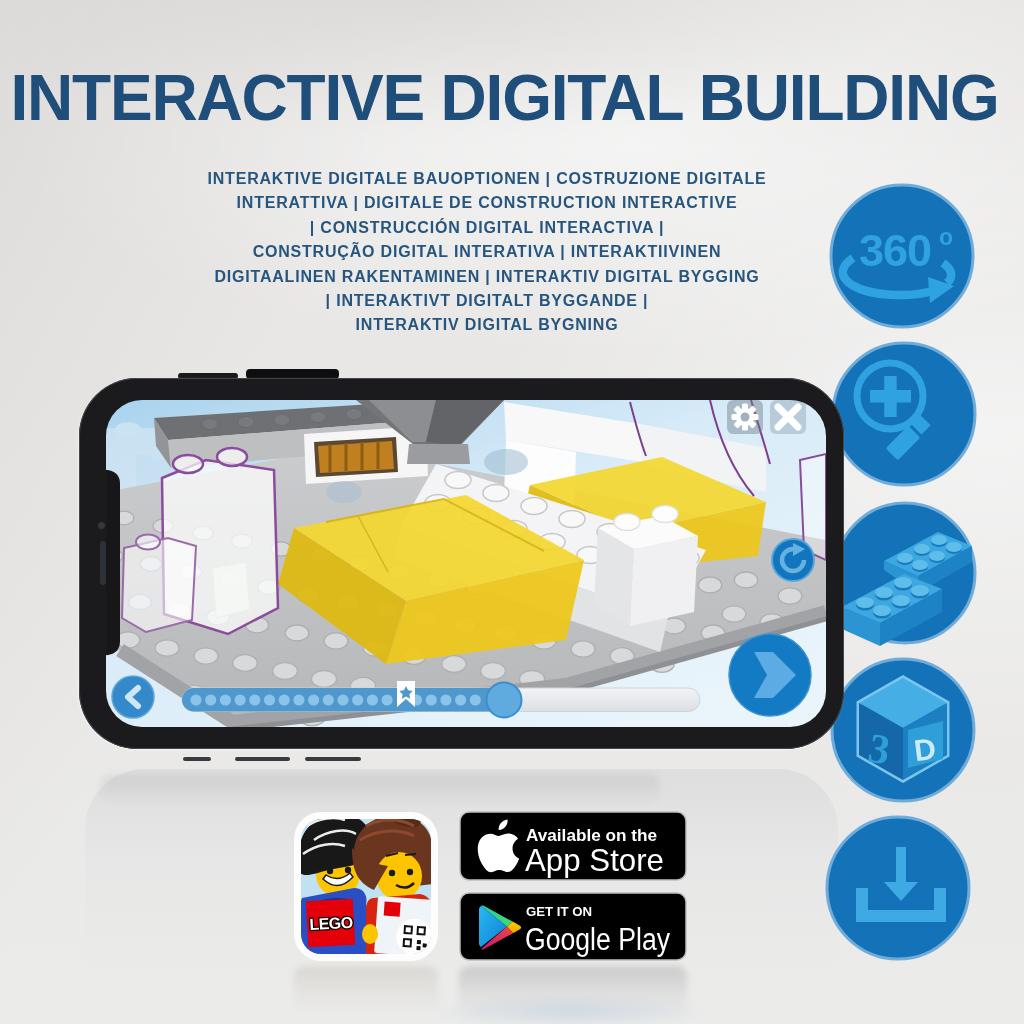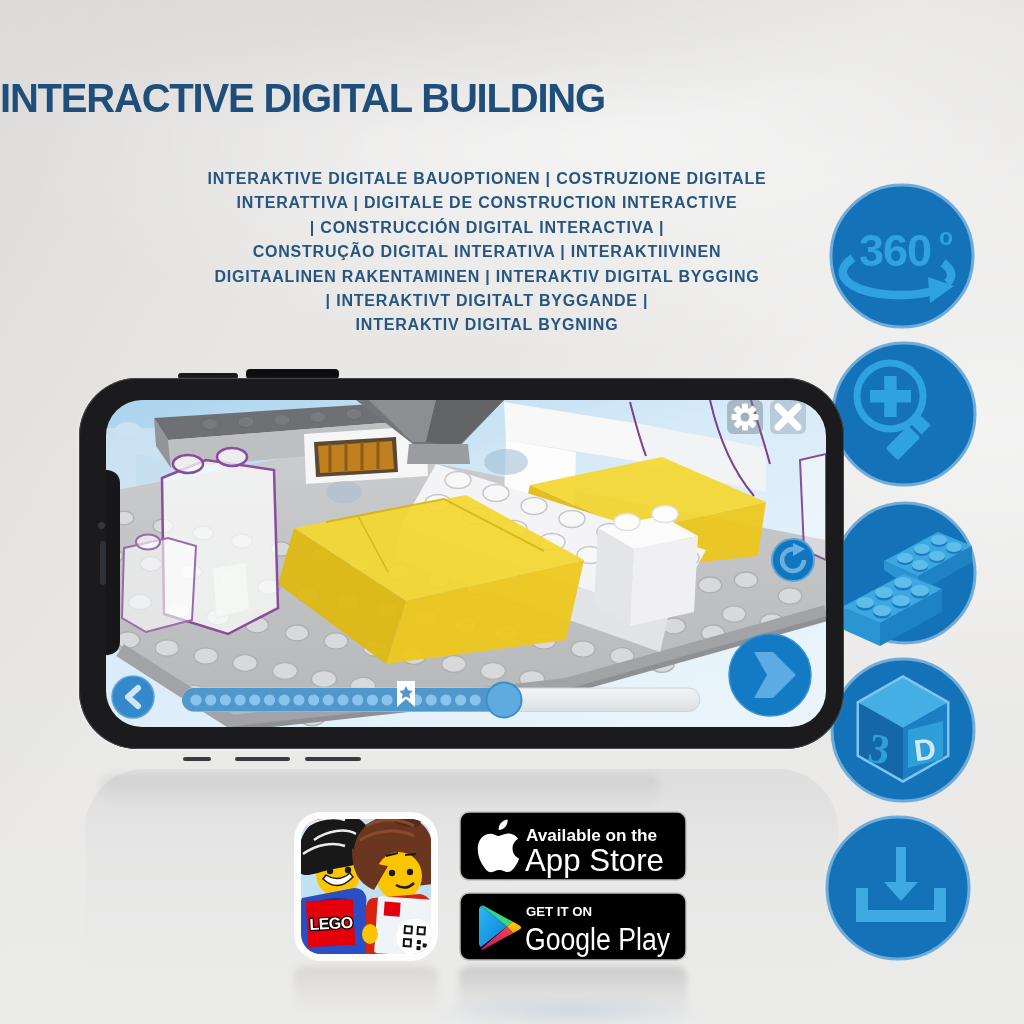--- a/index.html
+++ b/index.html
@@ -6,22 +6,22 @@
   body{width:1024px;height:1024px;overflow:hidden;position:relative;
     font-family:"Liberation Sans",sans-serif;
     background:#e8e7e6;}
   #bg{position:absolute;inset:0;
     background:
       linear-gradient(115deg, rgba(206,204,202,.4) 0%, rgba(206,204,202,.2) 14%, rgba(230,229,228,0) 30%),
       radial-gradient(ellipse 700px 200px at 42% 0%, rgba(200,198,196,.38), rgba(200,198,196,0) 70%),
       radial-gradient(ellipse 900px 300px at 62% 14%, rgba(255,255,255,.55), rgba(255,255,255,0) 70%),
       radial-gradient(ellipse 700px 450px at 97% 42%, rgba(255,255,255,.5), rgba(255,255,255,0) 72%),
       linear-gradient(180deg,#e7e6e5 0%,#e9e8e7 55%,#ebebea 100%);}
-  #title{position:absolute;top:73px;left:0;width:1009px;
-    color:#204e7a;font-weight:bold;font-size:40px;letter-spacing:-1.2px;line-height:50px;white-space:nowrap;}
+  #title{position:absolute;top:73px;left:0;width:1009px;text-align:center;
+    color:#204e7a;font-weight:bold;font-size:64px;letter-spacing:-1.2px;line-height:50px;white-space:nowrap;}
   #subtitle{position:absolute;top:167px;left:0;width:974px;text-align:center;
     color:#26557f;font-weight:bold;font-size:16px;letter-spacing:0.8px;line-height:24.4px;}
   #phone{position:absolute;left:79px;top:378px;width:765px;height:371px;
     background:#1b1b1d;border-radius:58px;box-shadow:0 0 0 1px #44464a inset, -1px 1px 2px rgba(255,255,255,.5);}
   #screen{position:absolute;left:106px;top:400px;width:720px;height:327px;border-radius:36px;overflow:hidden;}
   #reflection{position:absolute;left:85px;top:769px;width:753px;height:235px;border-radius:60px;
     background:linear-gradient(180deg,rgba(206,206,208,.42),rgba(220,220,222,.22) 40%,rgba(232,232,232,0) 85%);}
   .brefl{position:absolute;border-radius:10px;filter:blur(3px);}
 </style>
 </head>

